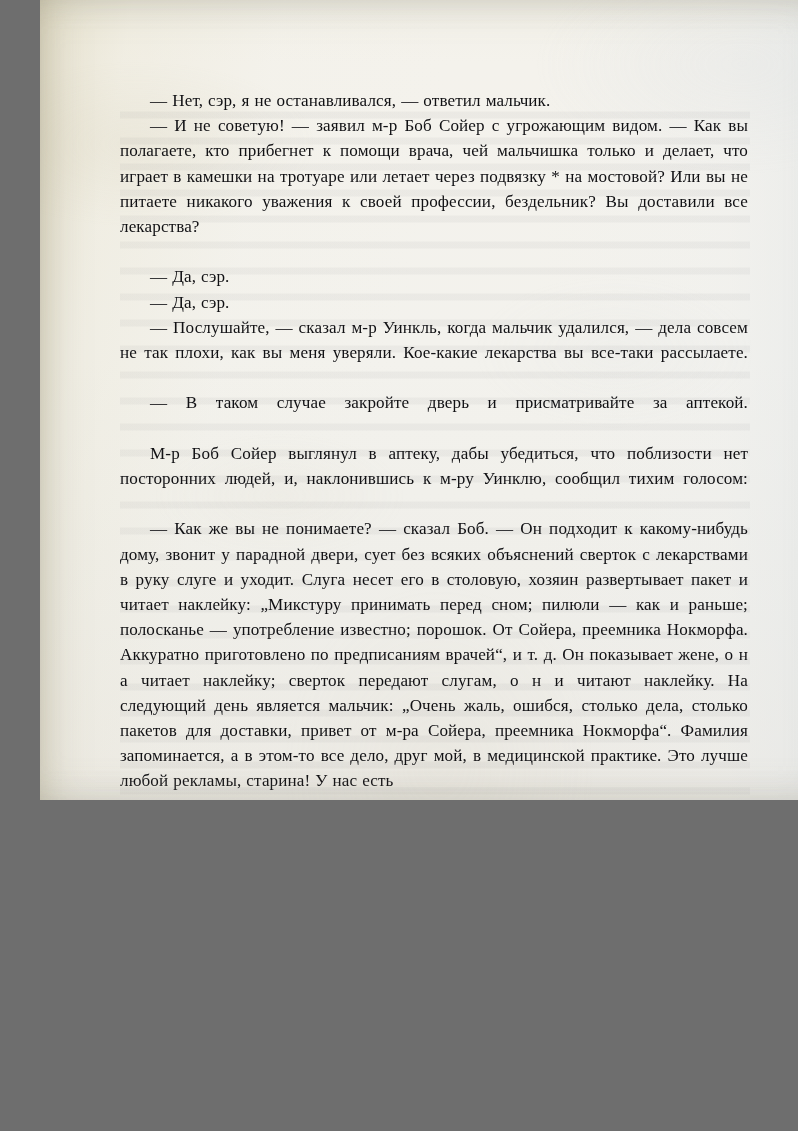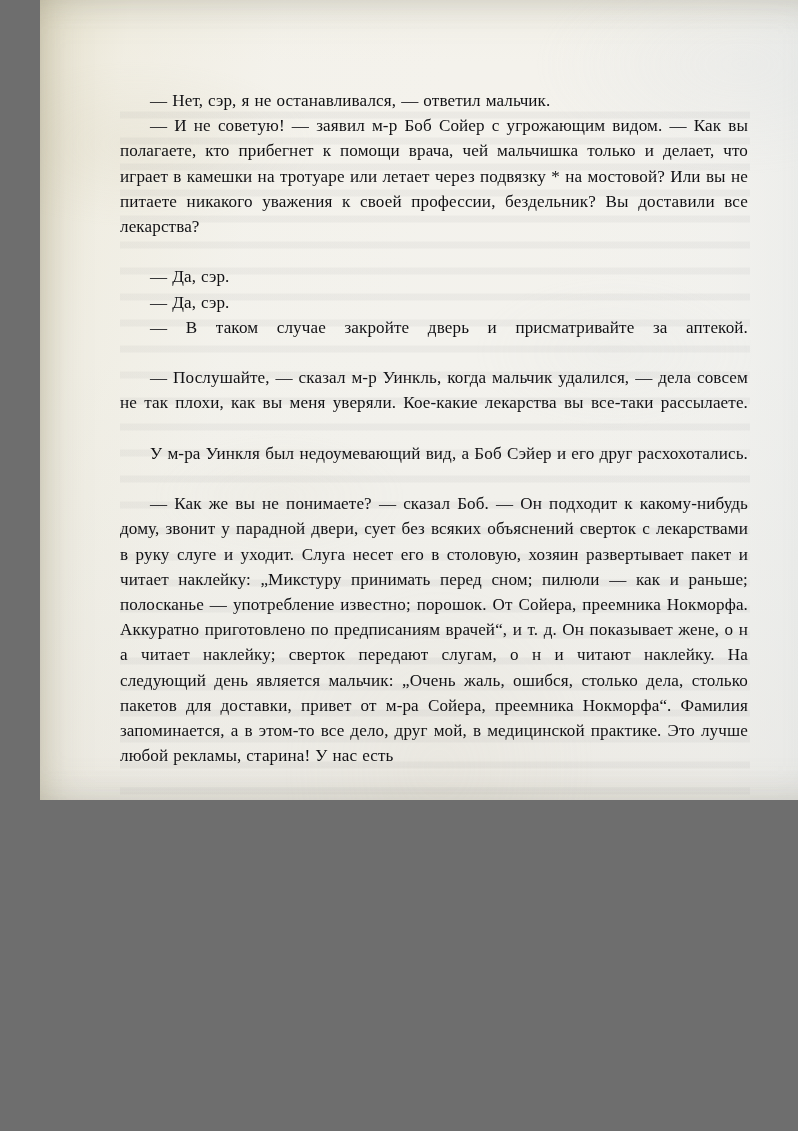--- a/index.html
+++ b/index.html
@@ -160,23 +160,23 @@
 <div class="page-scan">
 
   <div class="paper-grain"></div>
   <div class="bleed-through"></div>
 
   <div class="text-column ink">
     <p class="para short">— Нет, сэр, я не останавливался, — ответил мальчик.</p>
     <p class="para">— И не советую! — заявил м-р Боб Сойер с угрожающим видом. — Как вы полагаете, кто прибегнет к помощи врача, чей мальчишка только и делает, что играет в камешки на тротуаре или летает через подвязку * на мостовой? Или вы не питаете никакого уважения к своей профессии, бездельник? Вы доставили все лекарства?</p>
     <p class="para short">— Да, сэр.</p>
     <p class="para short">— Да, сэр.</p>
+    <p class="para">— Послушайте, — сказал м-р Уинкль, когда мальчик удалился, — дела совсем не так плохи, как вы меня уверяли. Кое-какие лекарства вы все-таки рассылаете.</p>
     <p class="para">— В таком случае закройте дверь и присматривайте за аптекой.</p>
-    <p class="para">— Послушайте, — сказал м-р Уинкль, когда мальчик удалился, — дела совсем не так плохи, как вы меня уверяли. Кое-какие лекарства вы все-таки рассылаете.</p>
-    <p class="para">У м-ра Уинкля был недоумевающий вид, а Боб Сэйер и его друг расхохотались.</p>
+    <p class="para">М-р Боб Сойер выглянул в аптеку, дабы убедиться, что поблизости нет посторонних людей, и, наклонившись к м-ру Уинклю, сообщил тихим голосом:</p>
     <p class="para short">— Как же вы не понимаете? — сказал Боб. — Он подходит к какому-нибудь дому, звонит у парадной двери, сует без всяких объяснений сверток с лекарствами в руку слуге и уходит. Слуга несет его в столовую, хозяин развертывает пакет и читает наклейку: „Микстуру принимать перед сном; пилюли — как и раньше; полосканье — употребление известно; порошок. От Сойера, преемника Нокморфа. Аккуратно приготовлено по предписаниям врачей“, и т. д. Он показывает жене, о н а читает наклейку; сверток передают слугам, о н и читают наклейку. На следующий день является мальчик: „Очень жаль, ошибся, столько дела, столько пакетов для доставки, привет от м-ра Сойера, преемника Нокморфа“. Фамилия запоминается, а в этом-то все дело, друг мой, в медицинской практике. Это лучше любой рекламы, старина! У нас есть</p>
   </div>
 
   <div class="footer-line ink">
     <span class="sig-mark">10</span>
     <span class="sig-title">Диккенс, т. II</span>
     <span class="folio">145</span>
   </div>
 
   <div class="edge-shade"></div>

